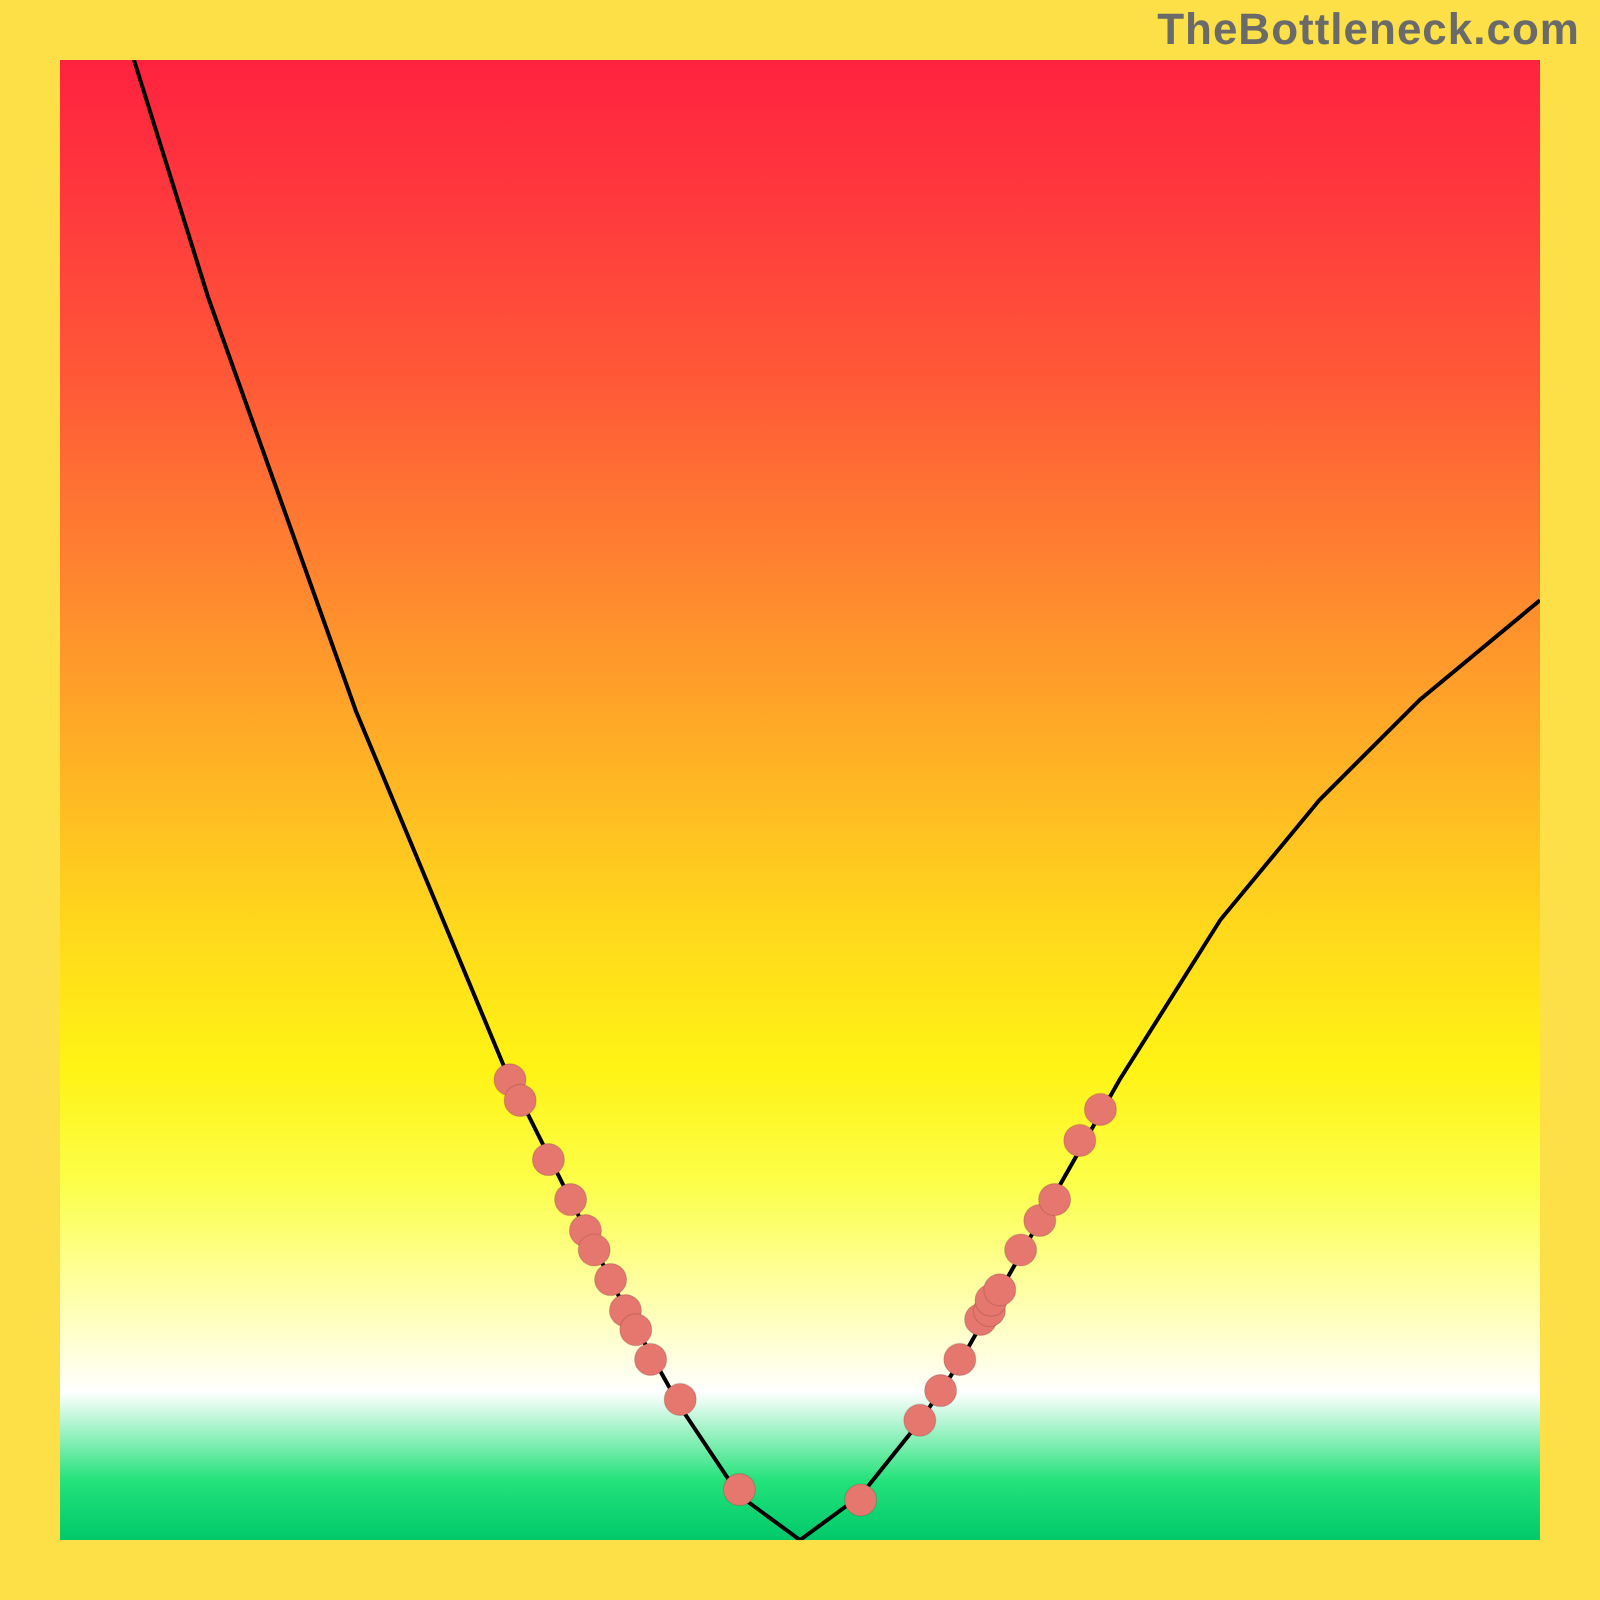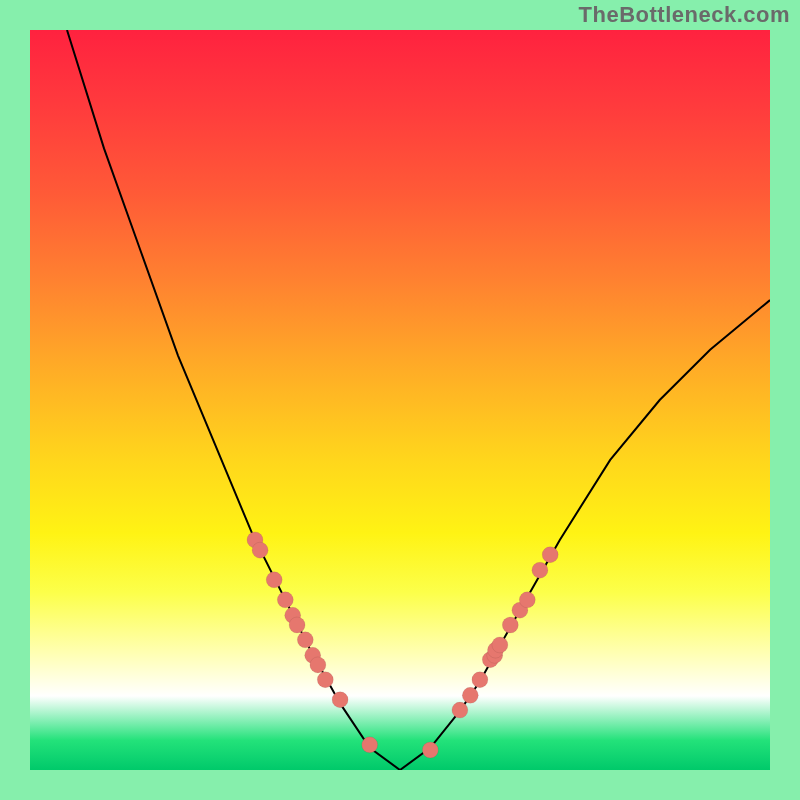--- a/index.html
+++ b/index.html
@@ -6,21 +6,21 @@
     margin: 0;
     padding: 0;
     width: 800px;
     height: 800px;
     overflow: hidden;
     font-family: Arial, Helvetica, sans-serif;
   }
   .outer {
     width: 800px;
     height: 800px;
-    background: #86efac;
+    background: #fde047;
     position: relative;
   }
   .watermark {
     position: absolute;
     top: 2px;
     right: 10px;
     font-size: 22px;
     font-weight: 600;
     color: #6a6a6a;
     letter-spacing: 0.5px;

